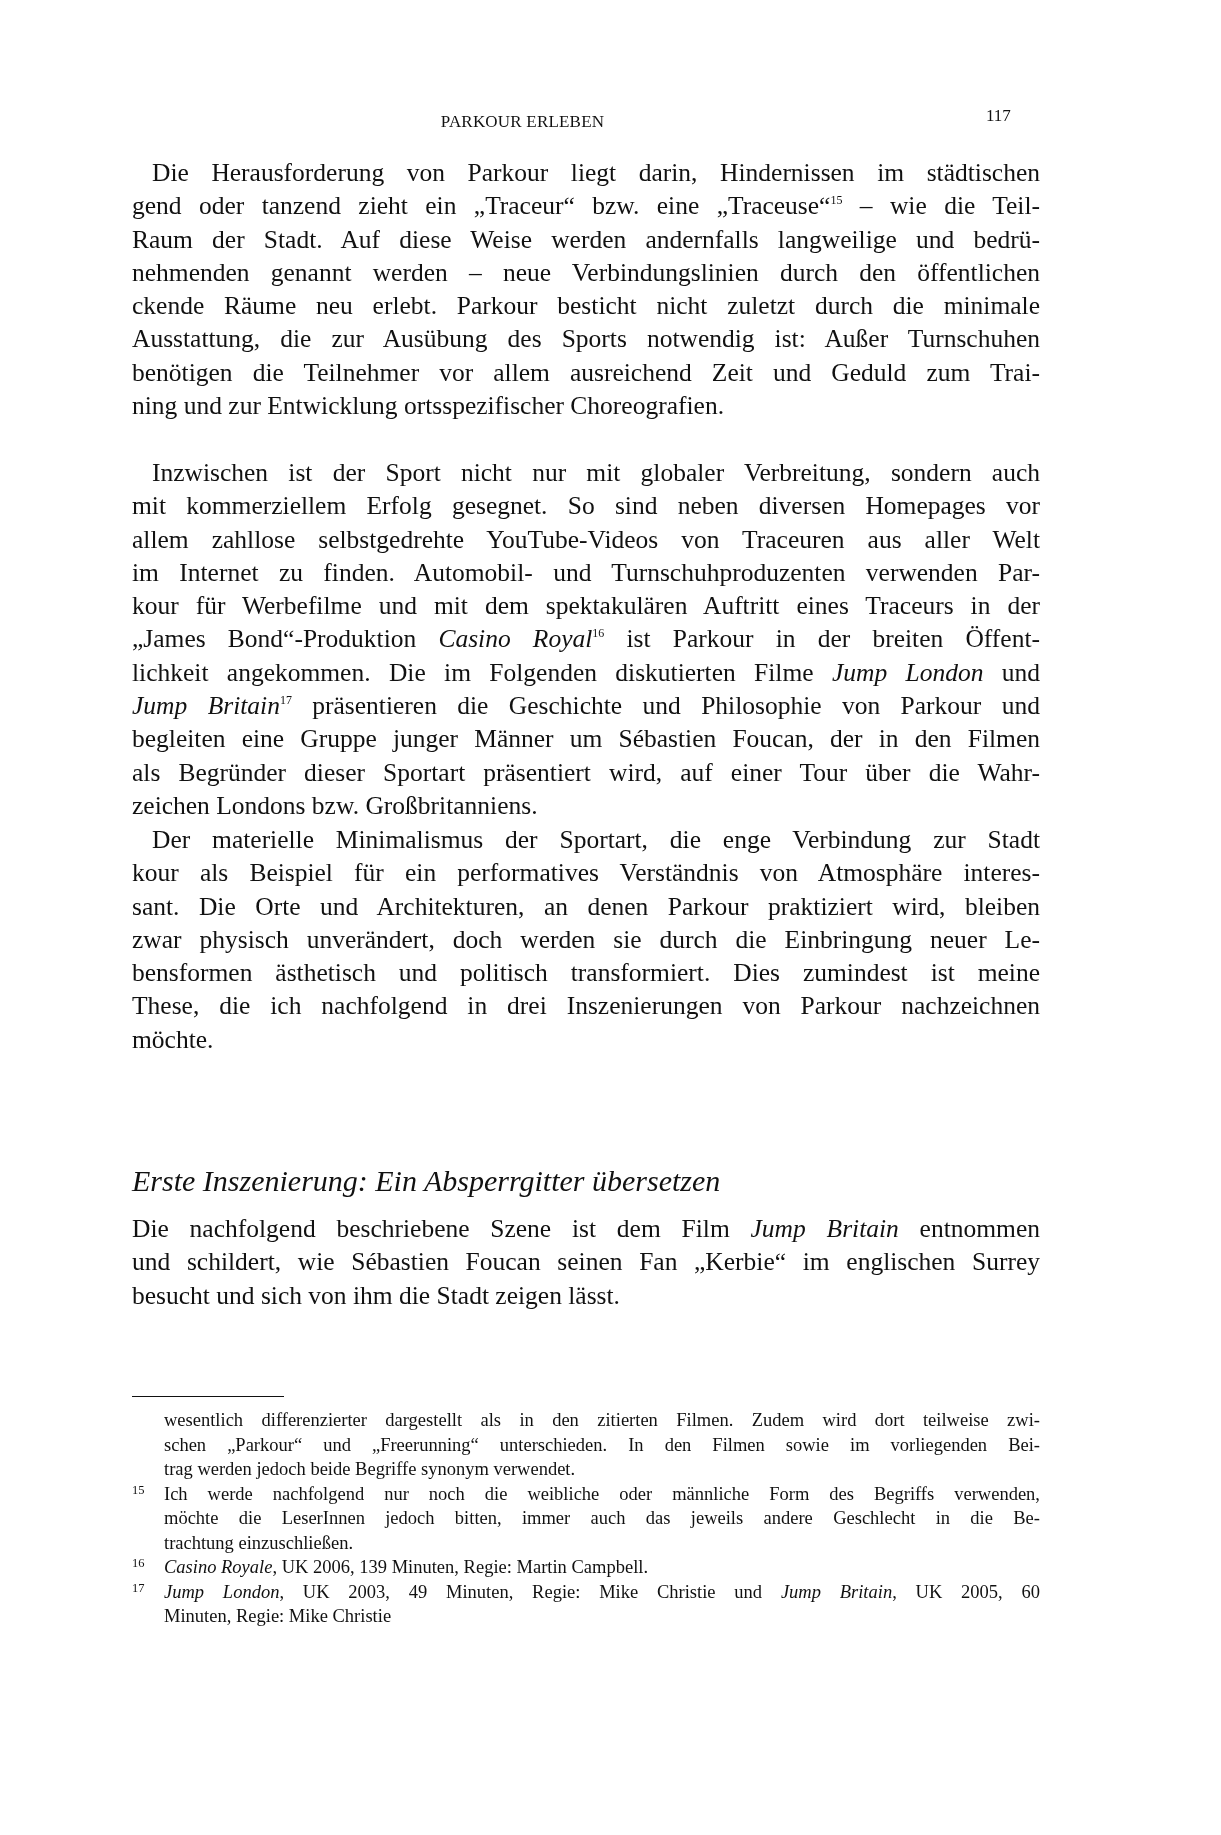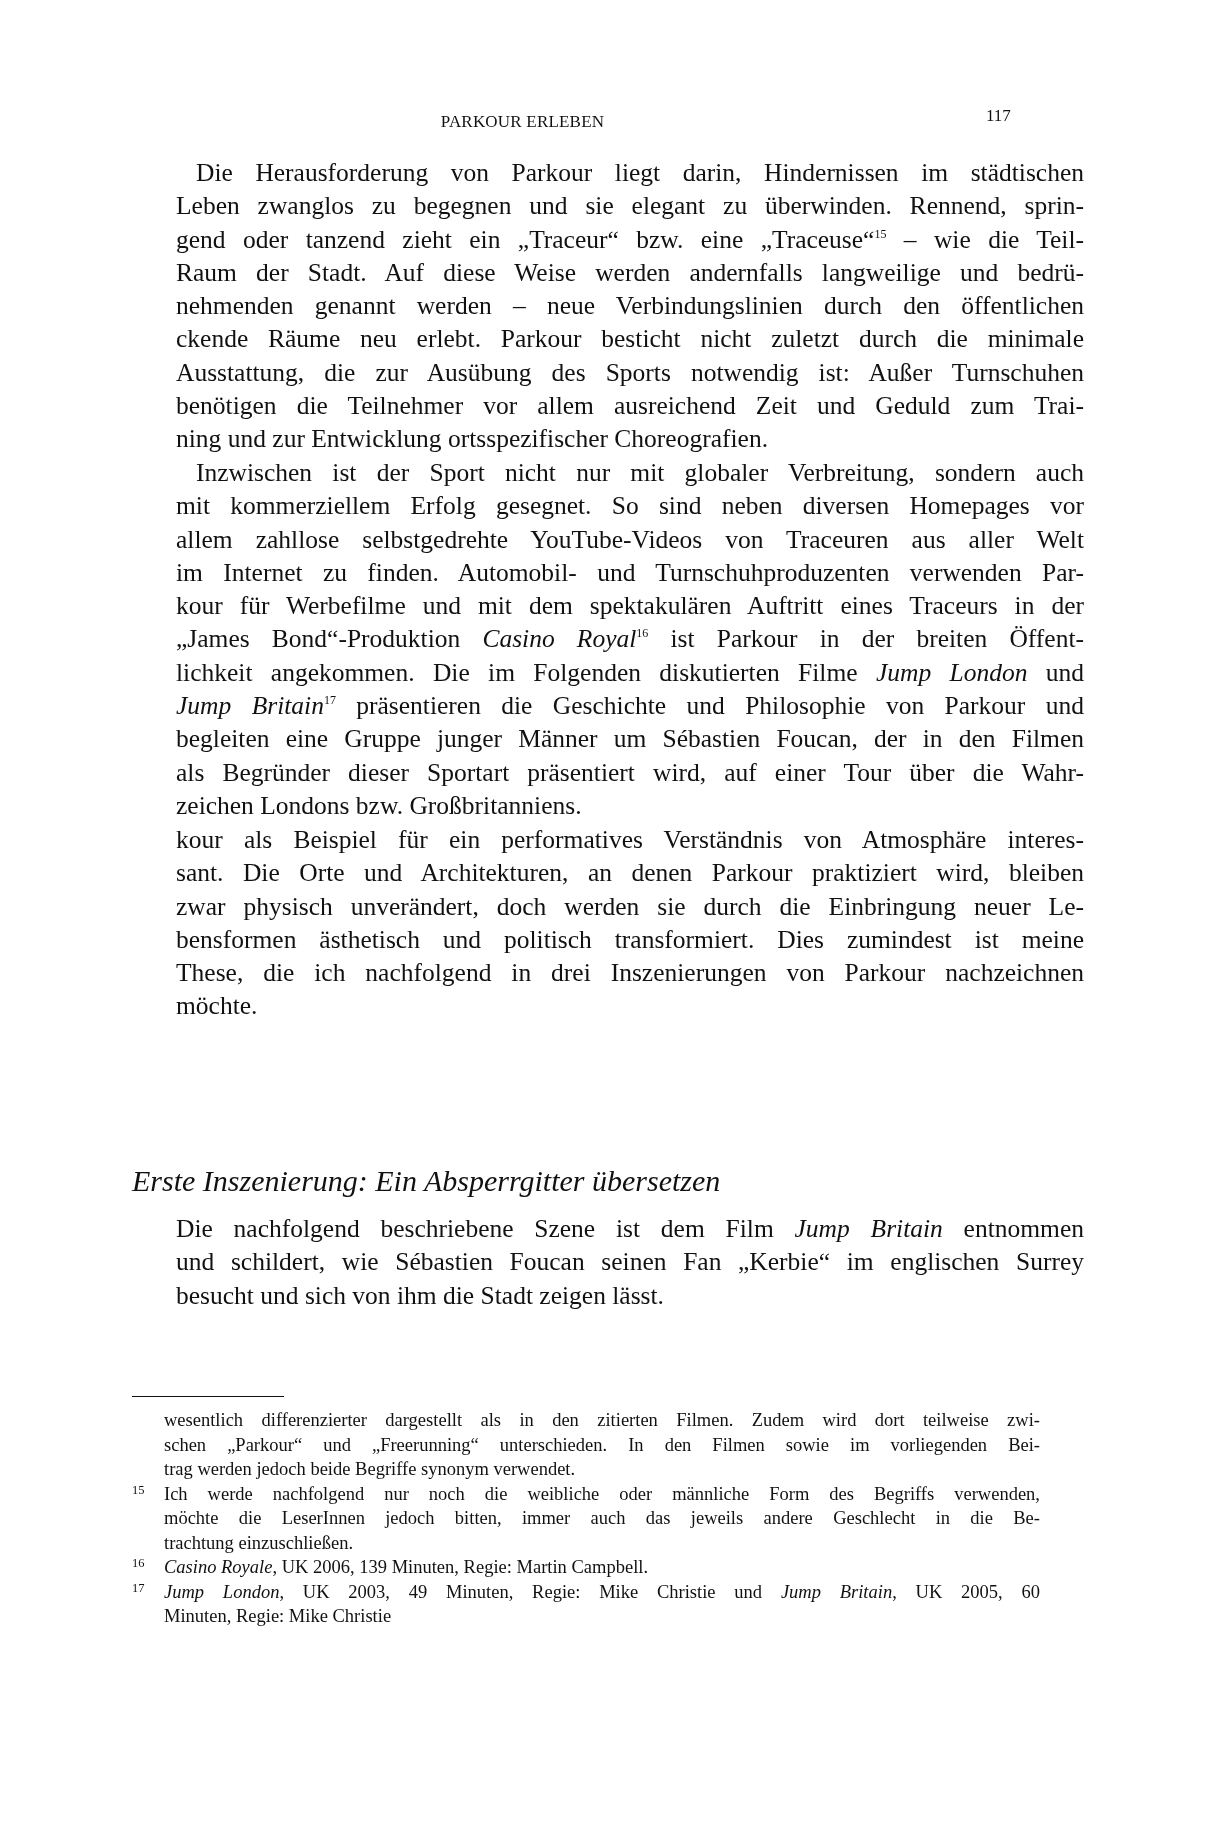--- a/index.html
+++ b/index.html
@@ -1,21 +1,21 @@
 <!DOCTYPE html>
 <html><head>
 <meta charset="utf-8">
 <style>
   html, body { margin:0; padding:0; background:#ffffff; }
   body { width:1221px; height:1835px; position:relative; overflow:hidden;
          font-family:"Liberation Serif", serif; color:#111; }
   .header-title { position:absolute; top:112px; left:0; width:1045px; text-align:center;
                   font-size:17px; letter-spacing:0.2px; }
   .page-num { position:absolute; top:106px; left:986px; font-size:17px; }
-  .body { position:absolute; left:132px; width:908px;margin-left:44px; }
+  .body { position:absolute; left:132px; width:908px; }
   .line { display:block; height:33.3px; line-height:33.3px; font-size:25.5px;
           text-align:justify; text-align-last:justify; white-space:nowrap; }
   .line.last { text-align-last:left; }
   .line.indent { padding-left:20px; }
   .line .ital { font-style:italic; }
   sup { font-size:12px; vertical-align:0; position:relative; top:-10px; }
   .heading { position:absolute; left:132px; top:1164px; font-size:30px; font-style:italic; }
   .fn-rule { position:absolute; left:132px; top:1396px; width:152px; height:1px; background:#111; }
   .fn { position:absolute; left:132px; width:908px; }
   .fnline { display:block; font-size:18.5px; height:24.5px; line-height:24.5px;
@@ -26,21 +26,20 @@
 </head>
 <body>
 
 <div>
   <div class="header-title">PARKOUR ERLEBEN</div>
   <div class="page-num">117</div>
 </div>
 
 <div class="body" style="top:156px;">
   <span class="line indent">Die Herausforderung von Parkour liegt darin, Hindernissen im städtischen</span>
-  <span class="line">Leben zwanglos zu begegnen und sie elegant zu überwinden. Rennend, sprin-</span>
   <span class="line"><span>gend oder tanzend zieht ein „Traceur“ bzw. eine „Traceuse“</span><sup>15</sup><span> – wie die Teil-</span></span>
   <span class="line">Raum der Stadt. Auf diese Weise werden andernfalls langweilige und bedrü-</span>
   <span class="line">nehmenden genannt werden – neue Verbindungslinien durch den öffentlichen</span>
   <span class="line">ckende Räume neu erlebt. Parkour besticht nicht zuletzt durch die minimale</span>
   <span class="line">Ausstattung, die zur Ausübung des Sports notwendig ist: Außer Turnschuhen</span>
   <span class="line">benötigen die Teilnehmer vor allem ausreichend Zeit und Geduld zum Trai-</span>
   <span class="line last">ning und zur Entwicklung ortsspezifischer Choreografien.</span>
 </div>
 
 <div class="body" style="top:456px;">
@@ -51,20 +50,21 @@
   <span class="line">kour für Werbefilme und mit dem spektakulären Auftritt eines Traceurs in der</span>
   <span class="line"><span>„James Bond“-Produktion </span><span class="ital">Casino Royal</span><sup>16</sup><span> ist Parkour in der breiten Öffent-</span></span>
   <span class="line"><span>lichkeit angekommen. Die im Folgenden diskutierten Filme </span><span class="ital">Jump London</span><span> und</span></span>
   <span class="line"><span class="ital">Jump Britain</span><sup>17</sup><span> präsentieren die Geschichte und Philosophie von Parkour und</span></span>
   <span class="line">begleiten eine Gruppe junger Männer um Sébastien Foucan, der in den Filmen</span>
   <span class="line">als Begründer dieser Sportart präsentiert wird, auf einer Tour über die Wahr-</span>
   <span class="line last">zeichen Londons bzw. Großbritanniens.</span>
 </div>
 
 <div class="body" style="top:823px;">
+  <span class="line indent">Der materielle Minimalismus der Sportart, die enge Verbindung zur Stadt</span>
   <span class="line">kour als Beispiel für ein performatives Verständnis von Atmosphäre interes-</span>
   <span class="line">sant. Die Orte und Architekturen, an denen Parkour praktiziert wird, bleiben</span>
   <span class="line">zwar physisch unverändert, doch werden sie durch die Einbringung neuer Le-</span>
   <span class="line">bensformen ästhetisch und politisch transformiert. Dies zumindest ist meine</span>
   <span class="line">These, die ich nachfolgend in drei Inszenierungen von Parkour nachzeichnen</span>
   <span class="line last">möchte.</span>
 </div>
 
 <div class="heading">Erste Inszenierung: Ein Absperrgitter übersetzen</div>
 

